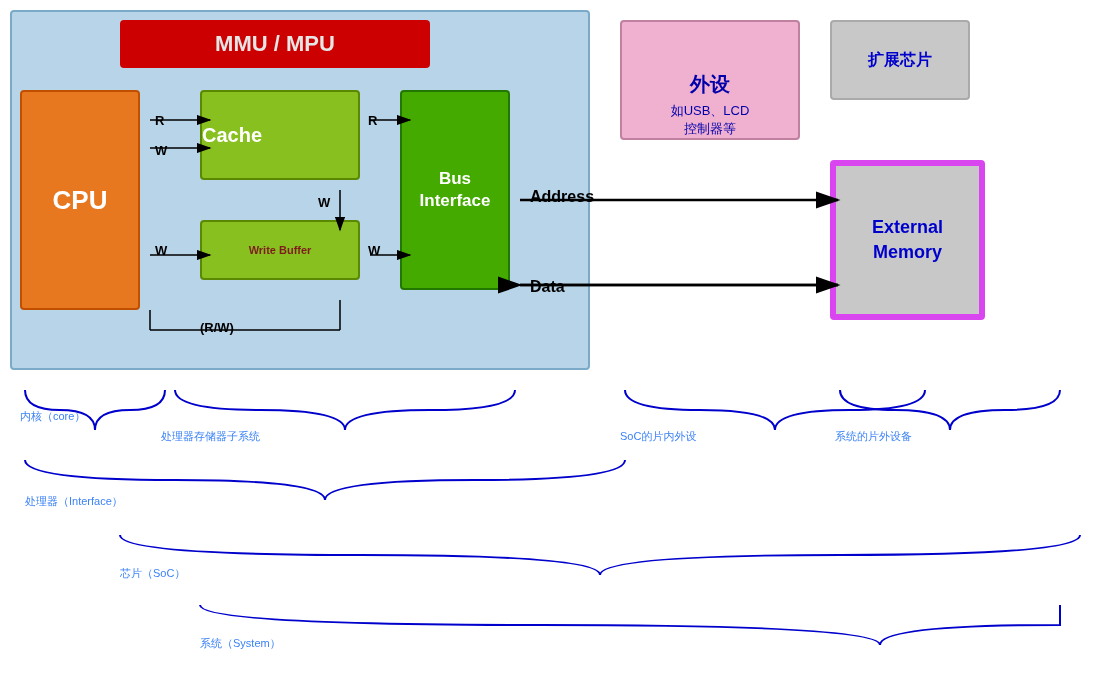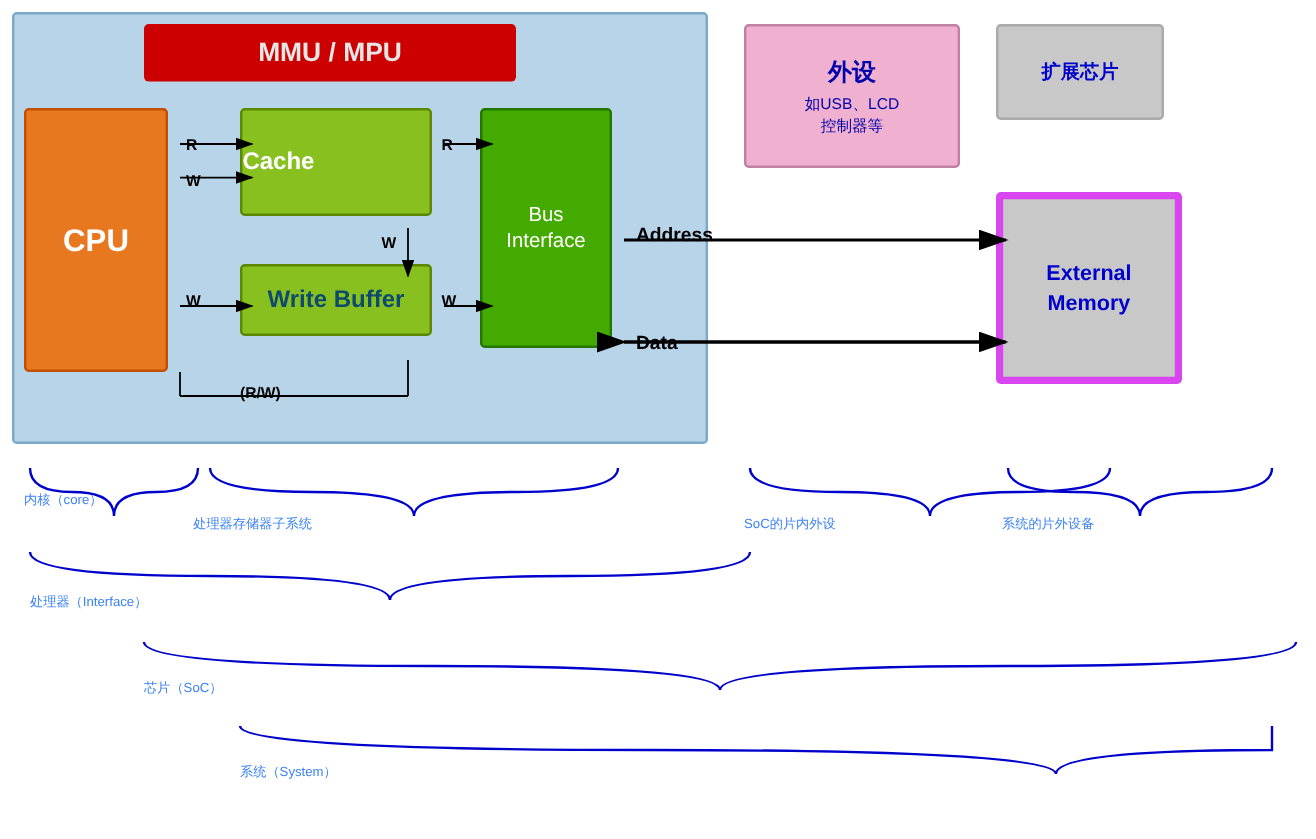--- a/index.html
+++ b/index.html
@@ -91,22 +91,22 @@
       width: 160px;
       height: 60px;
       background: #88c020;
       border: 2px solid #5a8800;
       border-radius: 4px;
       display: flex;
       align-items: center;
       justify-content: center;
     }
     .writebuf-box span {
-      color: #0c4a6e;
-      font-size: 20px;
+      color: #7f1d1d;
+      font-size: 11px;
       font-weight: bold;
     }
 
     
     .busif-box {
       position: absolute;
       top: 90px;
       left: 400px;
       width: 110px;
       height: 200px;
@@ -114,38 +114,38 @@
       border: 2px solid #227700;
       border-radius: 4px;
       display: flex;
       align-items: center;
       justify-content: center;
       text-align: center;
     }
     .busif-box span {
       color: white;
       font-size: 17px;
-      font-weight: normal;
+      font-weight: bold;
       line-height: 1.3;
     }
 
     
     .peripheral-box {
       position: absolute;
       top: 20px;
       left: 620px;
       width: 180px;
       height: 120px;
       background: #f0b0d0;
       border: 2px solid #c080a0;
       border-radius: 4px;
       display: flex;
       flex-direction: column;
       align-items: center;
-      justify-content: center;
+      justify-content: flex-end;
     }
     .peripheral-box .title {
       color: #0000aa;
       font-size: 20px;
       font-weight: bold;
     }
     .peripheral-box .subtitle {
       color: #0000aa;
       font-size: 13px;
       margin-top: 4px;

